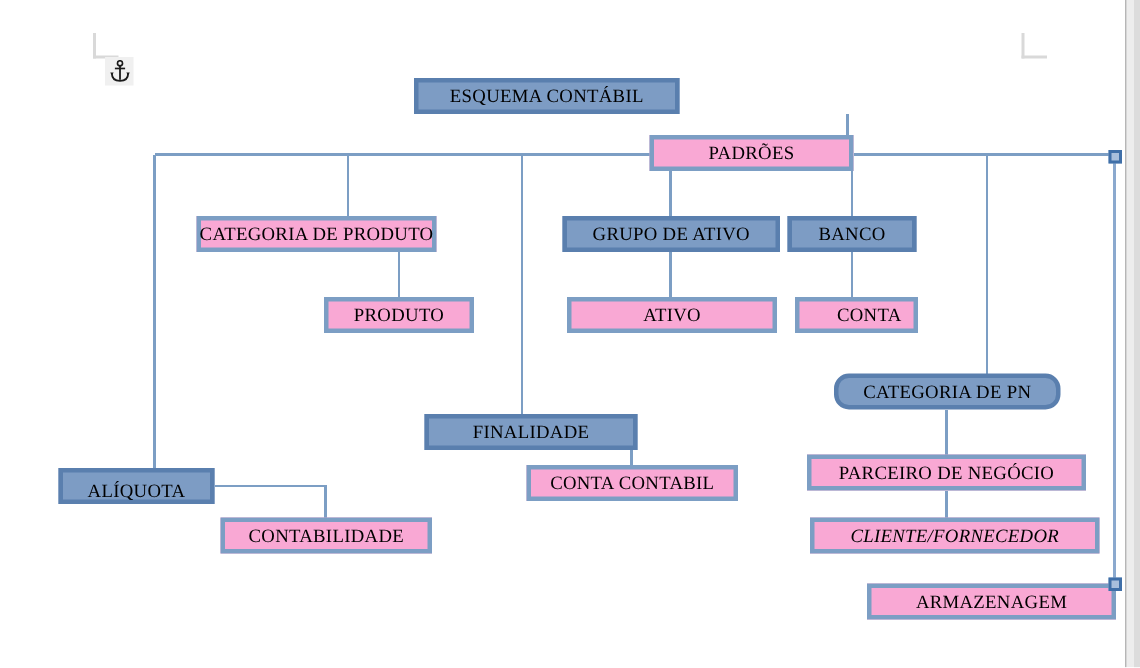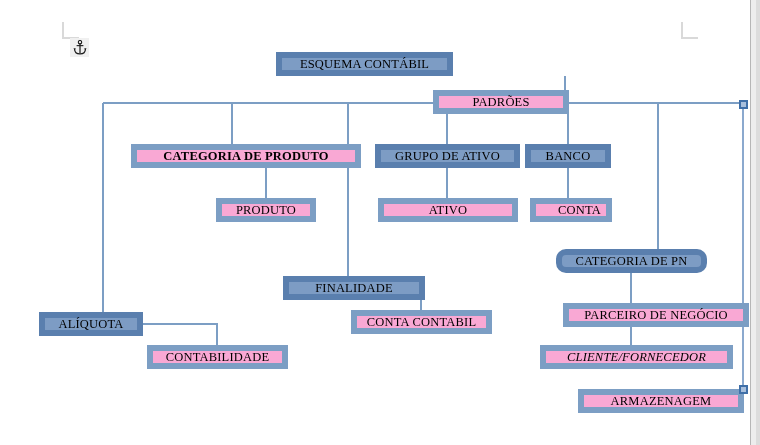--- a/index.html
+++ b/index.html
@@ -65,21 +65,21 @@
   #connectors {
     position: absolute;
     left: 0; top: 0;
     width: 760px; height: 445px;
   }
 
   
   .node {
     position: absolute;
     box-sizing: border-box;
-    border: 6px solid #0f172a;
+    border: 3px solid #0f172a;
     display: flex;
     align-items: center;
     justify-content: center;
     font-size: 12.5px;
     line-height: 1;
     color: #000000;
     letter-spacing: 0.2px;
     white-space: nowrap;
     z-index: 5;
   }
@@ -159,42 +159,42 @@
       <line x1="743" y1="104" x2="743" y2="390"></line>
     </g>
   </svg>
 
   <div class="node blue" style="left:276px; top:52px;  width:177px; height:24px;">
       <span>ESQUEMA CONTÁBIL</span>
     </div>
   <div class="node yellow" style="left:433px; top:90px;  width:136px; height:24px;">
       <span>PADRÕES</span>
     </div>
-  <div class="node yellow" style="left:131px; top:144px; width:230px; height:24px;font-weight:bold;">
+  <div class="node yellow" style="left:131px; top:144px; width:160px; height:24px;">
       <span>CATEGORIA DE PRODUTO</span>
     </div>
   <div class="node yellow" style="left:216px; top:198px; width:100px; height:24px;">
       <span>PRODUTO</span>
     </div>
   <div class="node blue" style="left:375px; top:144px; width:145px; height:24px;">
       <span>GRUPO DE ATIVO</span>
     </div>
   <div class="node yellow" style="left:378px; top:198px; width:140px; height:24px;">
       <span>ATIVO</span>
     </div>
   <div class="node blue" style="left:525px; top:144px; width:86px;  height:24px;">
       <span>BANCO</span>
     </div>
   <div class="node yellow" style="left:530px; top:198px; width:82px;  height:24px;padding-left:17px;">
       <span>CONTA</span>
     </div>
   <div class="node blue" style="left:556px; top:249px; width:151px; height:24px;border-radius:10px;">
       <span>CATEGORIA DE PN</span>
     </div>
-  <div class="node yellow" style="left:538px; top:303px; width:186px; height:24px;margin-left:25px;">
+  <div class="node yellow" style="left:538px; top:303px; width:186px; height:24px;">
       <span>PARCEIRO DE NEGÓCIO</span>
     </div>
   <div class="node yellow" style="left:540px; top:345px; width:193px; height:24px;font-style:italic;">
       <span>CLIENTE/FORNECEDOR</span>
     </div>
   <div class="node yellow" style="left:578px; top:389px; width:166px; height:24px;">
       <span>ARMAZENAGEM</span>
     </div>
   <div class="node blue" style="left:283px; top:276px; width:142px; height:24px;">
       <span>FINALIDADE</span>

